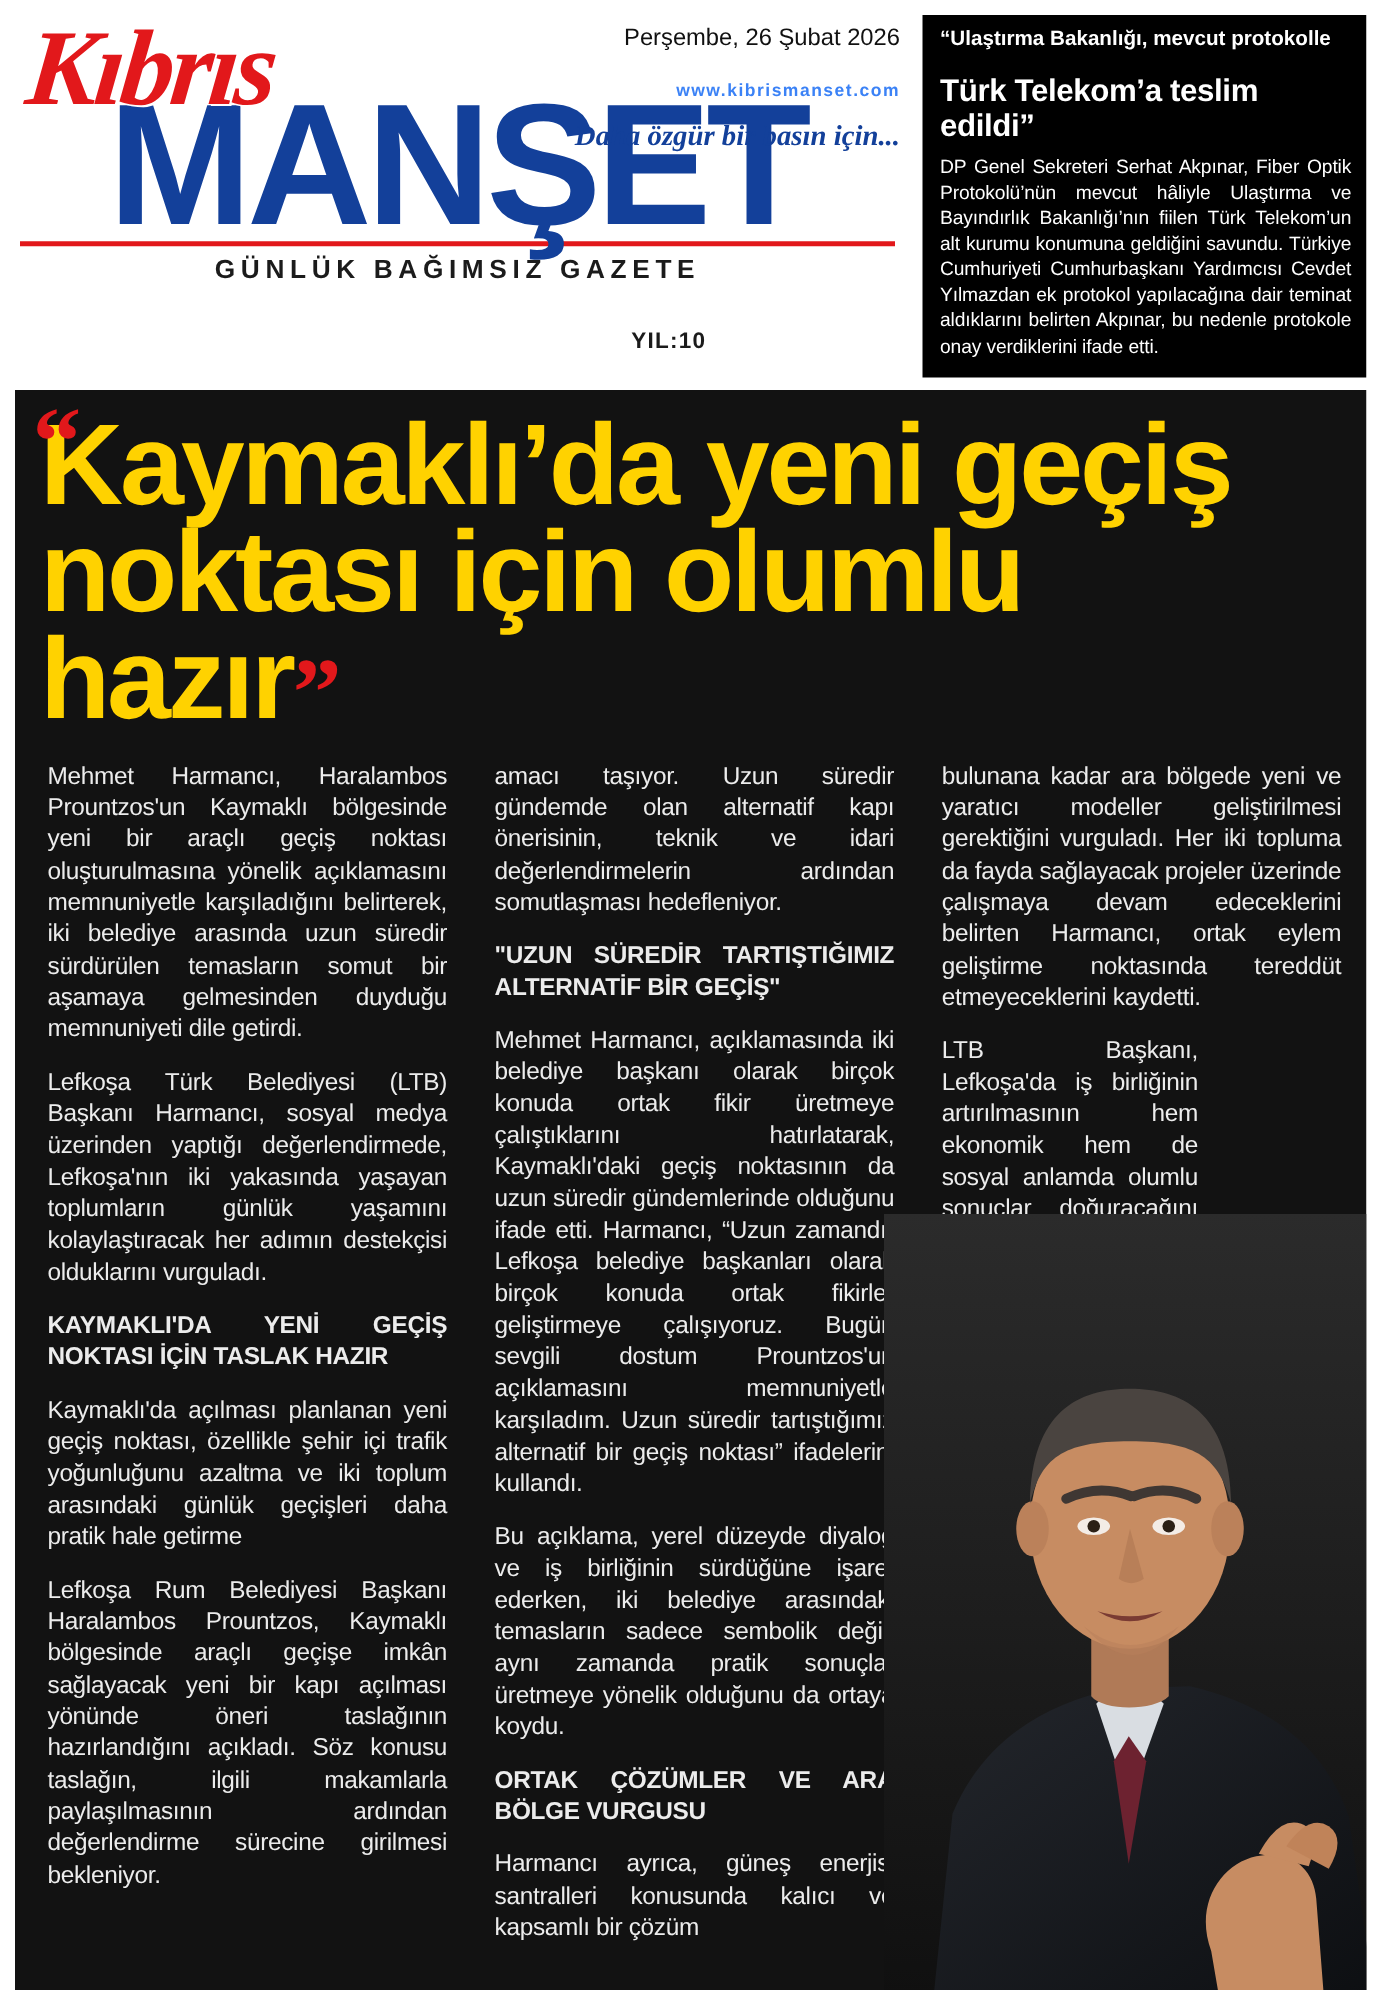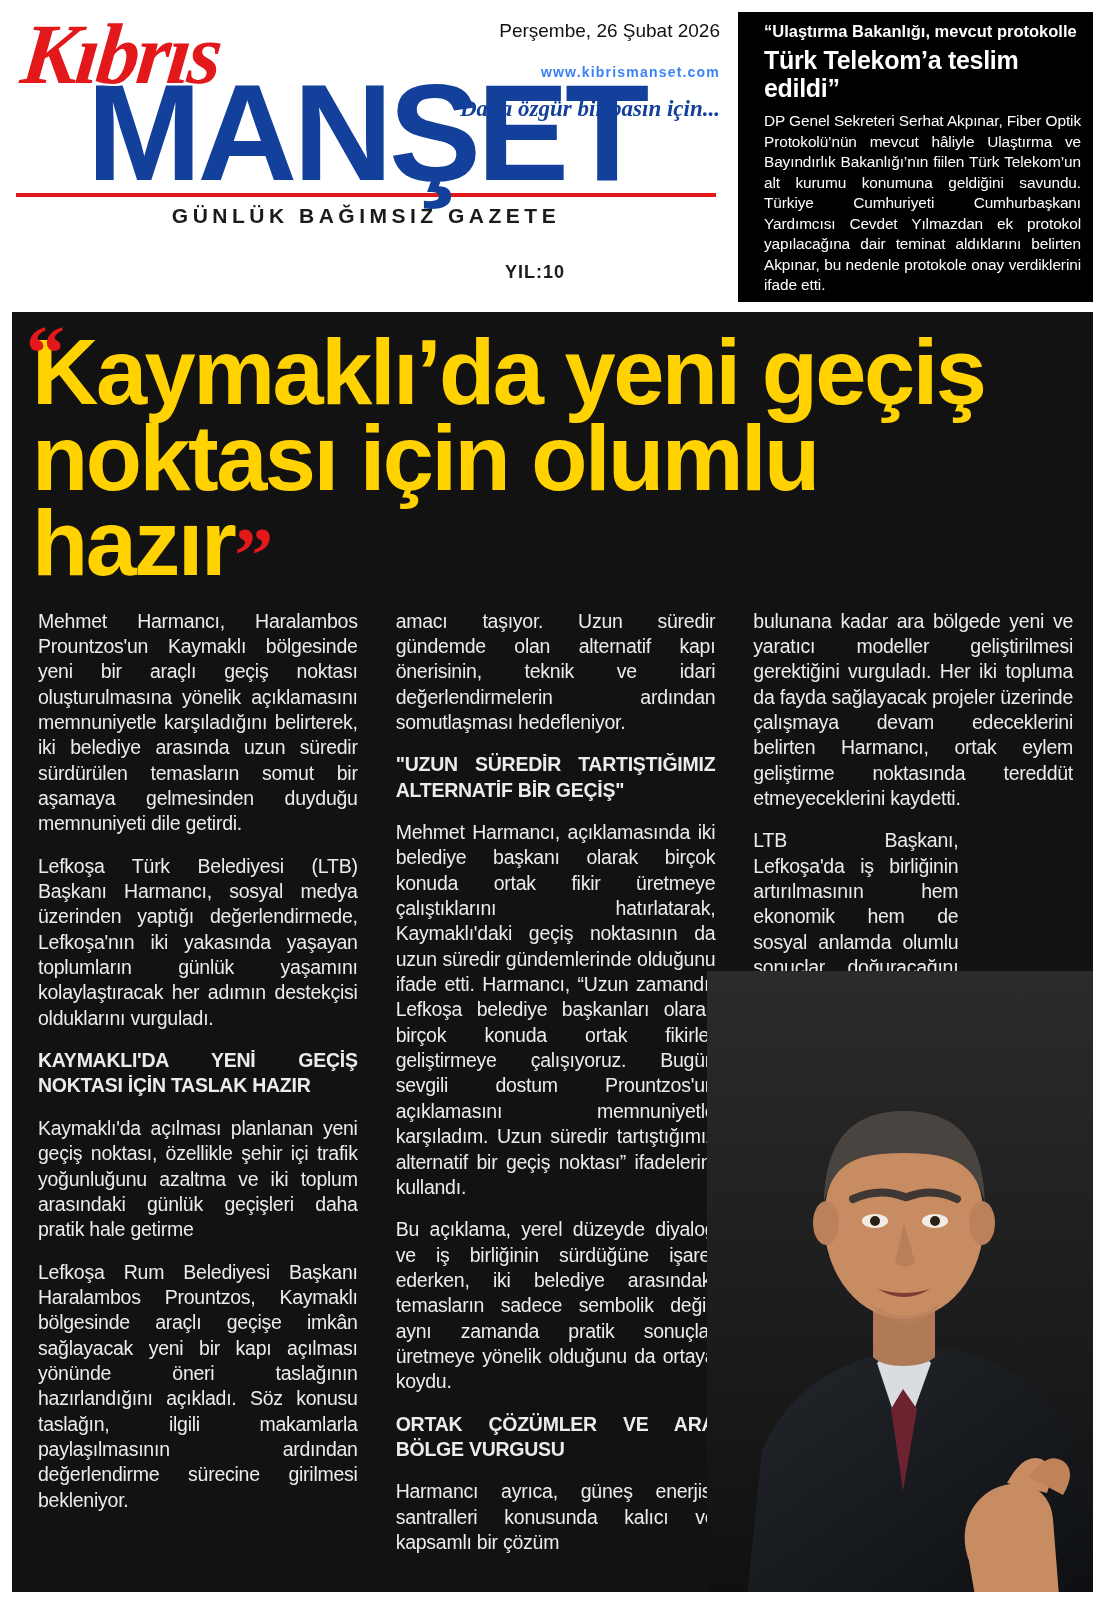--- a/index.html
+++ b/index.html
@@ -105,29 +105,29 @@
 
   
   .topbox {
     position: absolute;
     right: 12px;
     top: 12px;
     width: 355px;
     height: 290px;
     background: #000000;
     color: #ffffff;
-    padding: 10px 12px 8px 26px;
+    padding: 10px 12px 8px 14px;
   }
   .topbox-kicker {
     font-size: 16.5px;
     font-weight: bold;
     line-height: 1.18;
   }
   .topbox-head {
-    margin-top: 6px;
+    margin-top: 19px;
     font-size: 25px;
     font-weight: bold;
     line-height: 1.1;
     letter-spacing: -0.3px;
   }
   .topbox-body {
     margin-top: 9px;
     font-size: 15.4px;
     line-height: 1.33;
     text-align: justify;

